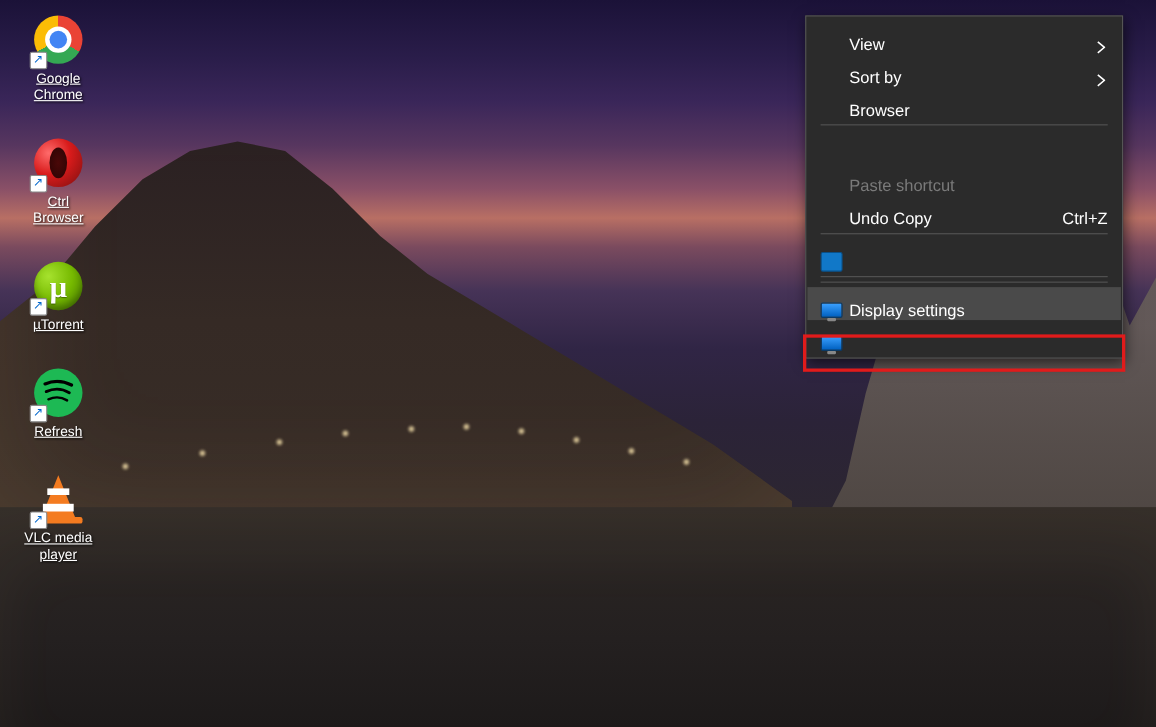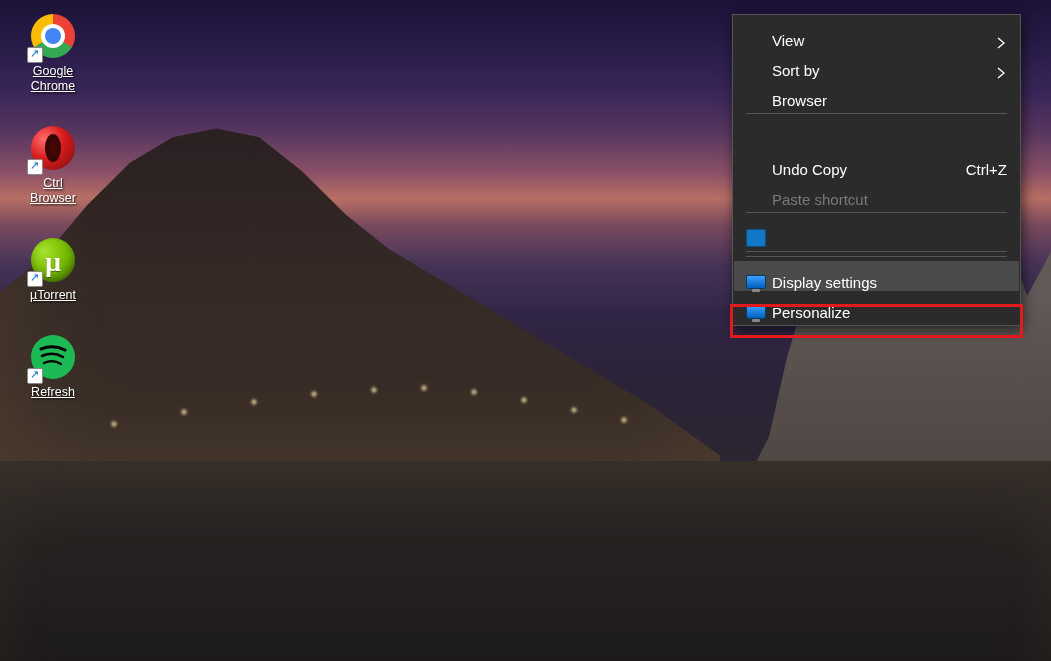--- a/index.html
+++ b/index.html
@@ -381,20 +381,29 @@
           <path d="M2 4 Q14 -1 26 5" stroke="#000" stroke-width="3" fill="none" stroke-linecap="round"></path>
           <path d="M3 11 Q14 6 24 12" stroke="#000" stroke-width="2.6" fill="none" stroke-linecap="round"></path>
           <path d="M5 18 Q14 14 22 19" stroke="#000" stroke-width="2.2" fill="none" stroke-linecap="round"></path>
         </svg>
       </div>
       <div class="shortcut-arrow"></div>
     </div>
     <div class="label">Refresh</div>
   </div>
 
+  <div class="icon">
+    <div class="glyph">
+      <div class="vlc-cone"></div>
+      <div class="vlc-base"></div>
+      <div class="shortcut-arrow"></div>
+    </div>
+    <div class="label">VLC media
+player</div>
+  </div>
 
 </div>
 
 <div class="context-menu">
 
   <div class="menu-item">
     <div class="mi-icon"></div>
     <div class="mi-label">View</div>
     <div class="mi-arrow">
       <svg width="8" height="12" viewBox="0 0 8 12">
@@ -417,29 +426,29 @@
     <div class="mi-icon"></div>
     <div class="mi-label">Browser</div>
   </div>
 
   <div class="menu-sep"></div>
 
   <div class="menu-item disabled">
     <div class="mi-icon"></div>
   </div>
 
+  <div class="menu-item disabled">
+    <div class="mi-icon"></div>
+    <div class="mi-label">Paste shortcut</div>
+  </div>
+
   <div class="menu-item">
     <div class="mi-icon"></div>
     <div class="mi-label">Undo Copy</div>
     <div class="mi-shortcut">Ctrl+Z</div>
-  </div>
-
-  <div class="menu-item disabled">
-    <div class="mi-icon"></div>
-    <div class="mi-label">Paste shortcut</div>
   </div>
 
   <div class="menu-sep"></div>
 
   <div class="menu-item">
     <div class="mi-icon">
         <div class="intel-icon"></div>
       </div>
   </div>
 
@@ -453,18 +462,17 @@
     <div class="mi-icon">
         <div class="monitor-icon"></div>
       </div>
     <div class="mi-label">Display settings</div>
   </div>
 
   <div class="menu-item">
     <div class="mi-icon">
         <div class="monitor-icon"></div>
       </div>
-    <div class="mi-label">Personalize</div>
   </div>
 
 </div>
 
 <div class="highlight-box" style="left:730px; top:304px; width:293px; height:34px;"></div>
 
 </body></html>

